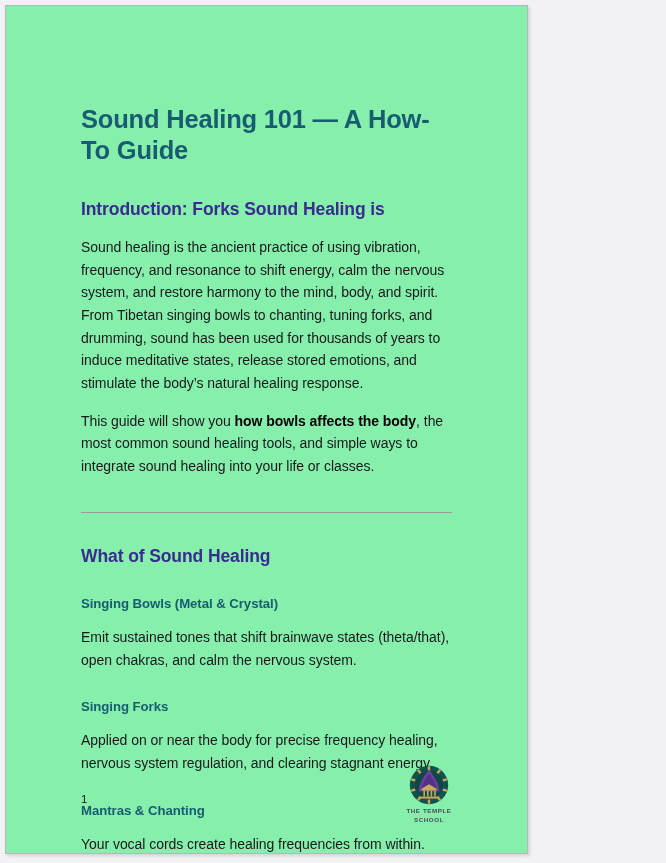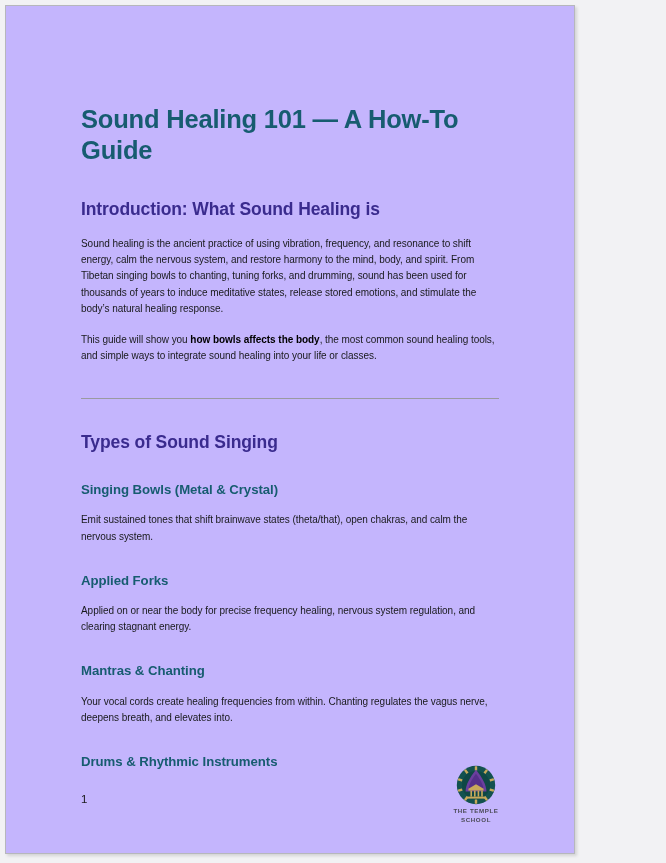--- a/index.html
+++ b/index.html
@@ -20,23 +20,23 @@
     height: 863px;
     background: #f2f2f4;
     box-sizing: border-box;
   }
 
   
   .page {
     position: absolute;
     left: 5px;
     top: 5px;
-    width: 570px;
+    width: 523px;
     height: 849px;
-    background: #c4b5fd;
+    background: #86efac;
     border: 1px solid #b6b7bc;
     box-sizing: border-box;
     box-shadow: 2px 2px 3px rgba(0,0,0,0.13);
     overflow: hidden;
   }
 
   .page-inner {
     position: absolute;
     left: 0;
     top: 0;
@@ -73,21 +73,21 @@
     font-size: 13.2px;
     font-weight: bold;
     line-height: 1.3;
     letter-spacing: -0.05px;
     color: #175c70;
   }
 
   p.body {
     margin: 0;
     padding-top: 15px;
-    font-size: 10px;
+    font-size: 14px;
     line-height: 1.62;
     color: #18191b;
     letter-spacing: -0.05px;
   }
 
   p.body.tight {
     padding-top: 14px;
   }
 
   strong {
@@ -147,34 +147,34 @@
 </style>
 </head>
 <body>
 
 <div class="viewport">
   <div class="page">
     <div class="page-inner">
 
       <h1 class="doc-title">Sound Healing 101 — A How-To Guide</h1>
 
-      <h2 class="h2">Introduction: What Sound Healing is</h2>
+      <h2 class="h2">Introduction: Forks Sound Healing is</h2>
 
       <p class="body">Sound healing is the ancient practice of using vibration, frequency, and resonance to shift energy, calm the nervous system, and restore harmony to the mind, body, and spirit. From Tibetan singing bowls to chanting, tuning forks, and drumming, sound has been used for thousands of years to induce meditative states, release stored emotions, and stimulate the body’s natural healing response.</p>
 
       <p class="body"><span>This guide will show you </span><strong>how bowls affects the body</strong><span>, the most common sound healing tools, and simple ways to integrate sound healing into your life or classes.</span></p>
 
       <hr class="divider">
 
-      <h2 class="h2">Types of Sound Singing</h2>
+      <h2 class="h2">What of Sound Healing</h2>
 
       <h3 class="h3">Singing Bowls (Metal &amp; Crystal)</h3>
       <p class="body tight">Emit sustained tones that shift brainwave states (theta/that), open chakras, and calm the nervous system.</p>
 
-      <h3 class="h3">Applied Forks</h3>
+      <h3 class="h3">Singing Forks</h3>
       <p class="body tight">Applied on or near the body for precise frequency healing, nervous system regulation, and clearing stagnant energy.</p>
 
       <h3 class="h3">Mantras &amp; Chanting</h3>
       <p class="body tight">Your vocal cords create healing frequencies from within. Chanting regulates the vagus nerve, deepens breath, and elevates into.</p>
 
       <h3 class="h3">Drums &amp; Rhythmic Instruments</h3>
 
     </div>
 
     <div class="footer">

